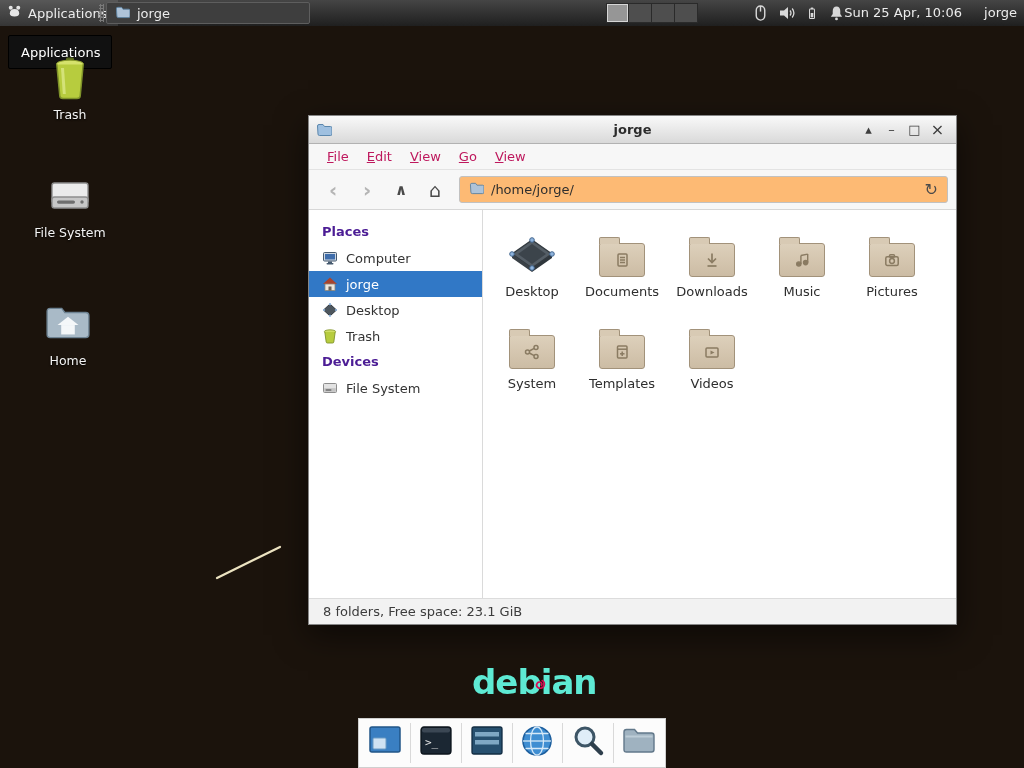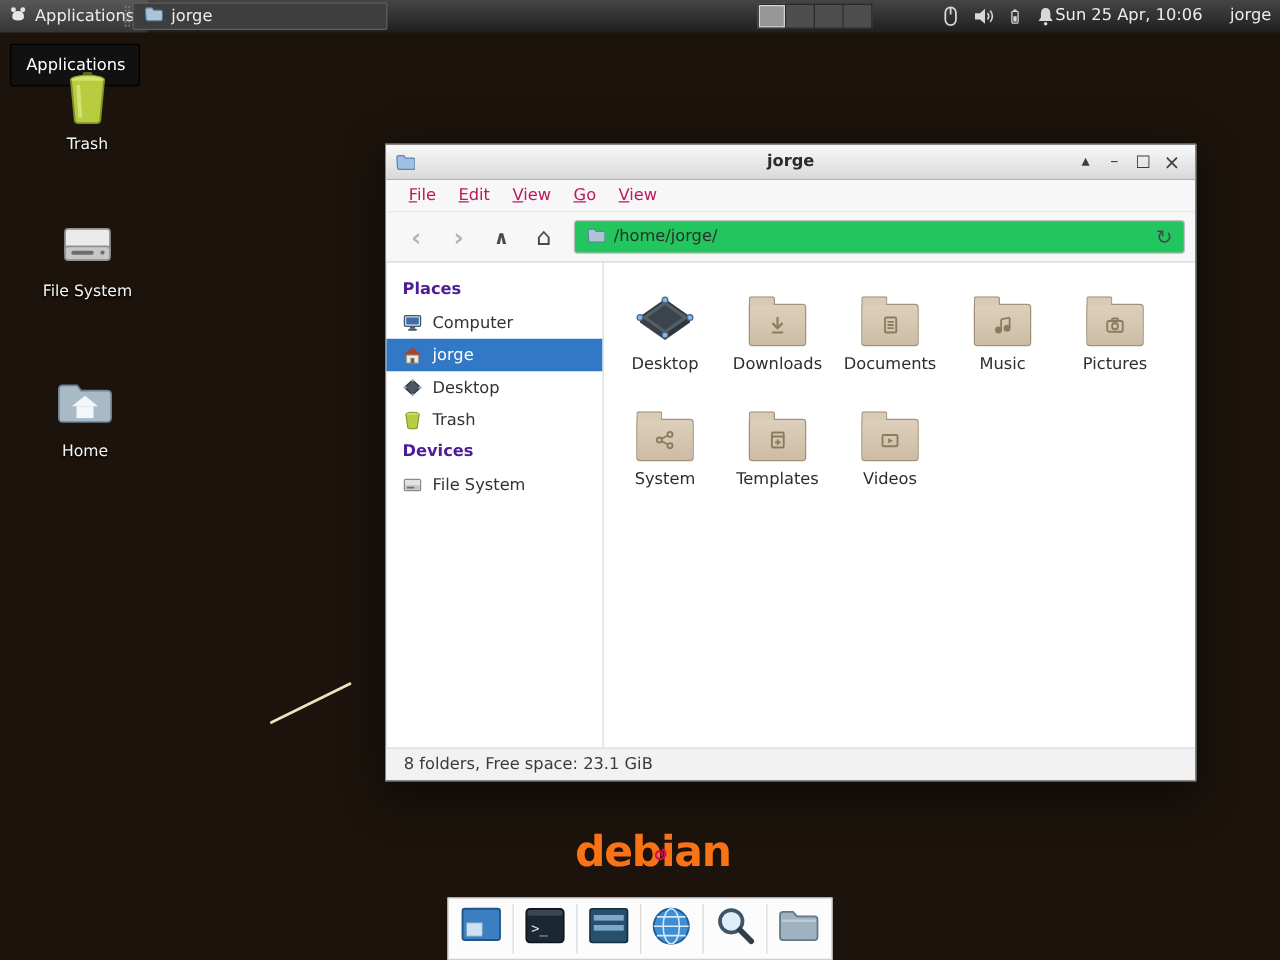--- a/index.html
+++ b/index.html
@@ -54,21 +54,21 @@
              border-bottom:1px solid #e3e3e3; flex:0 0 auto; }
   .mi { display:inline-block; padding:11px 9px; line-height:25px; color:#be185d; }
   .mi::first-letter { text-decoration:underline; }
   .toolbar { height:40px; display:flex; align-items:center; padding:0 8px; gap:2px;
              background:#f7f7f7; border-bottom:1px solid #d7d7d7; flex:0 0 auto; }
   .navbtn { width:32px; height:30px; display:flex; align-items:center; justify-content:center;
             font-size:20px; font-weight:bold; color:#4a4a4a; border-radius:3px; }
   .navbtn.disabled { color:#b5b5b5; }
   .navbtn.up { font-size:15px; }
   .navbtn.home { font-size:19px; font-weight:normal; }
-  .pathbar { flex:1; height:27px; margin-left:6px; background:#22c55e; border:1px solid #c1c1c1;
+  .pathbar { flex:1; height:27px; margin-left:6px; background:#fdba74; border:1px solid #c1c1c1;
              border-radius:3px; display:flex; align-items:center; gap:7px; padding:0 9px; }
   .pathbar input { flex:1; border:none; outline:none; font-size:13px; color:#2e2e2e;
                    font-family:"DejaVu Sans","Liberation Sans",sans-serif; background:transparent; }
   .refresh { color:#4a4a4a; font-size:16px; }
 
   .wbody { flex:1; display:flex; min-height:0; }
   .sidebar { width:174px; flex:0 0 auto; border-right:1px solid #dadada; padding-top:9px; overflow:hidden; }
   .shead { font-weight:bold; color:#4c1d95; padding:5px 6px 6px 13px; }
   .sitem { height:26px; display:flex; align-items:center; gap:8px; padding-left:13px; color:#333; }
   .sitem.sel { background:#3178c6; color:#fff; }
@@ -84,21 +84,21 @@
             border-radius:2px 3px 3px 3px; }
   .folder::before { content:""; position:absolute; top:-7px; left:-1px; width:19px; height:6px;
             background:#d8cab4; border:1px solid #a2927a; border-bottom:none; border-radius:2px 2px 0 0; }
   .emblem { position:absolute; inset:0; display:flex; align-items:center; justify-content:center; }
 
   .statusbar { height:26px; flex:0 0 auto; background:#f2f2f2; border-top:1px solid #dcdcdc;
                line-height:25px; padding-left:14px; color:#3c3c3c; }
 
   
   #scratch-line { position:absolute; left:214px; top:544px; }
-  #debian-logo { position:absolute; left:460px; top:662px; width:130px; color:#f97316;
+  #debian-logo { position:absolute; left:472px; top:662px; width:130px; color:#5eead4;
                  font-size:34px; font-weight:bold; letter-spacing:-1px; }
   #debian-swirl { position:absolute; left:62px; top:-3px; }
 
   
   #dock { position:absolute; left:358px; top:718px; width:308px; height:50px; background:#fcfcfc;
           border:1px solid #cfcfcf; display:flex; align-items:center; padding:0 8px; gap:7px; }
   .dockbtn { width:40px; height:42px; display:flex; align-items:center; justify-content:center; border-radius:3px; }
   .dsep { width:1px; height:40px; background:#d9d9d9; }
 </style>
 </head>
@@ -309,44 +309,44 @@
               <circle cx="4" cy="19" r="2.3" fill="#8fb4dd" stroke="#44678f"></circle>
               <circle cx="24" cy="33" r="2.3" fill="#8fb4dd" stroke="#44678f"></circle>
             </svg>
         </span>
         <span class="flabel">Desktop</span>
       </div>
       <div class="fcell">
         <span class="ficon">
             <span class="folder">
               <span class="emblem">
-          <svg width="18" height="18" viewBox="0 0 18 18" fill="none" stroke="#8a7b62" stroke-width="1.7">
-                  <line x1="9" y1="2.5" x2="9" y2="11"></line>
-                  <polyline points="5,7.5 9,11.5 13,7.5"></polyline>
-                  <line x1="4.5" y1="15" x2="13.5" y2="15"></line>
-                </svg>
-        </span>
-            </span>
-          </span>
-        <span class="flabel">Downloads</span>
-      </div>
-      <div class="fcell">
-        <span class="ficon">
-            <span class="folder">
-              <span class="emblem">
           <svg width="18" height="18" viewBox="0 0 18 18" fill="none" stroke="#8a7b62" stroke-width="1.5">
                   <rect x="5" y="3" width="9" height="12" rx="1"></rect>
                   <line x1="7" y1="6.5" x2="12" y2="6.5"></line>
                   <line x1="7" y1="9" x2="12" y2="9"></line>
                   <line x1="7" y1="11.5" x2="12" y2="11.5"></line>
                 </svg>
         </span>
             </span>
           </span>
         <span class="flabel">Documents</span>
+      </div>
+      <div class="fcell">
+        <span class="ficon">
+            <span class="folder">
+              <span class="emblem">
+          <svg width="18" height="18" viewBox="0 0 18 18" fill="none" stroke="#8a7b62" stroke-width="1.7">
+                  <line x1="9" y1="2.5" x2="9" y2="11"></line>
+                  <polyline points="5,7.5 9,11.5 13,7.5"></polyline>
+                  <line x1="4.5" y1="15" x2="13.5" y2="15"></line>
+                </svg>
+        </span>
+            </span>
+          </span>
+        <span class="flabel">Downloads</span>
       </div>
       <div class="fcell">
         <span class="ficon">
             <span class="folder">
               <span class="emblem">
           <svg width="18" height="18" viewBox="0 0 18 18">
                   <g stroke="#8a7b62" stroke-width="1.4" fill="#8a7b62">
                     <circle cx="5.8" cy="13" r="2.1"></circle>
                     <circle cx="12.6" cy="11.6" r="2.1"></circle>
                     <line x1="7.9" y1="13" x2="7.9" y2="4.5"></line>

